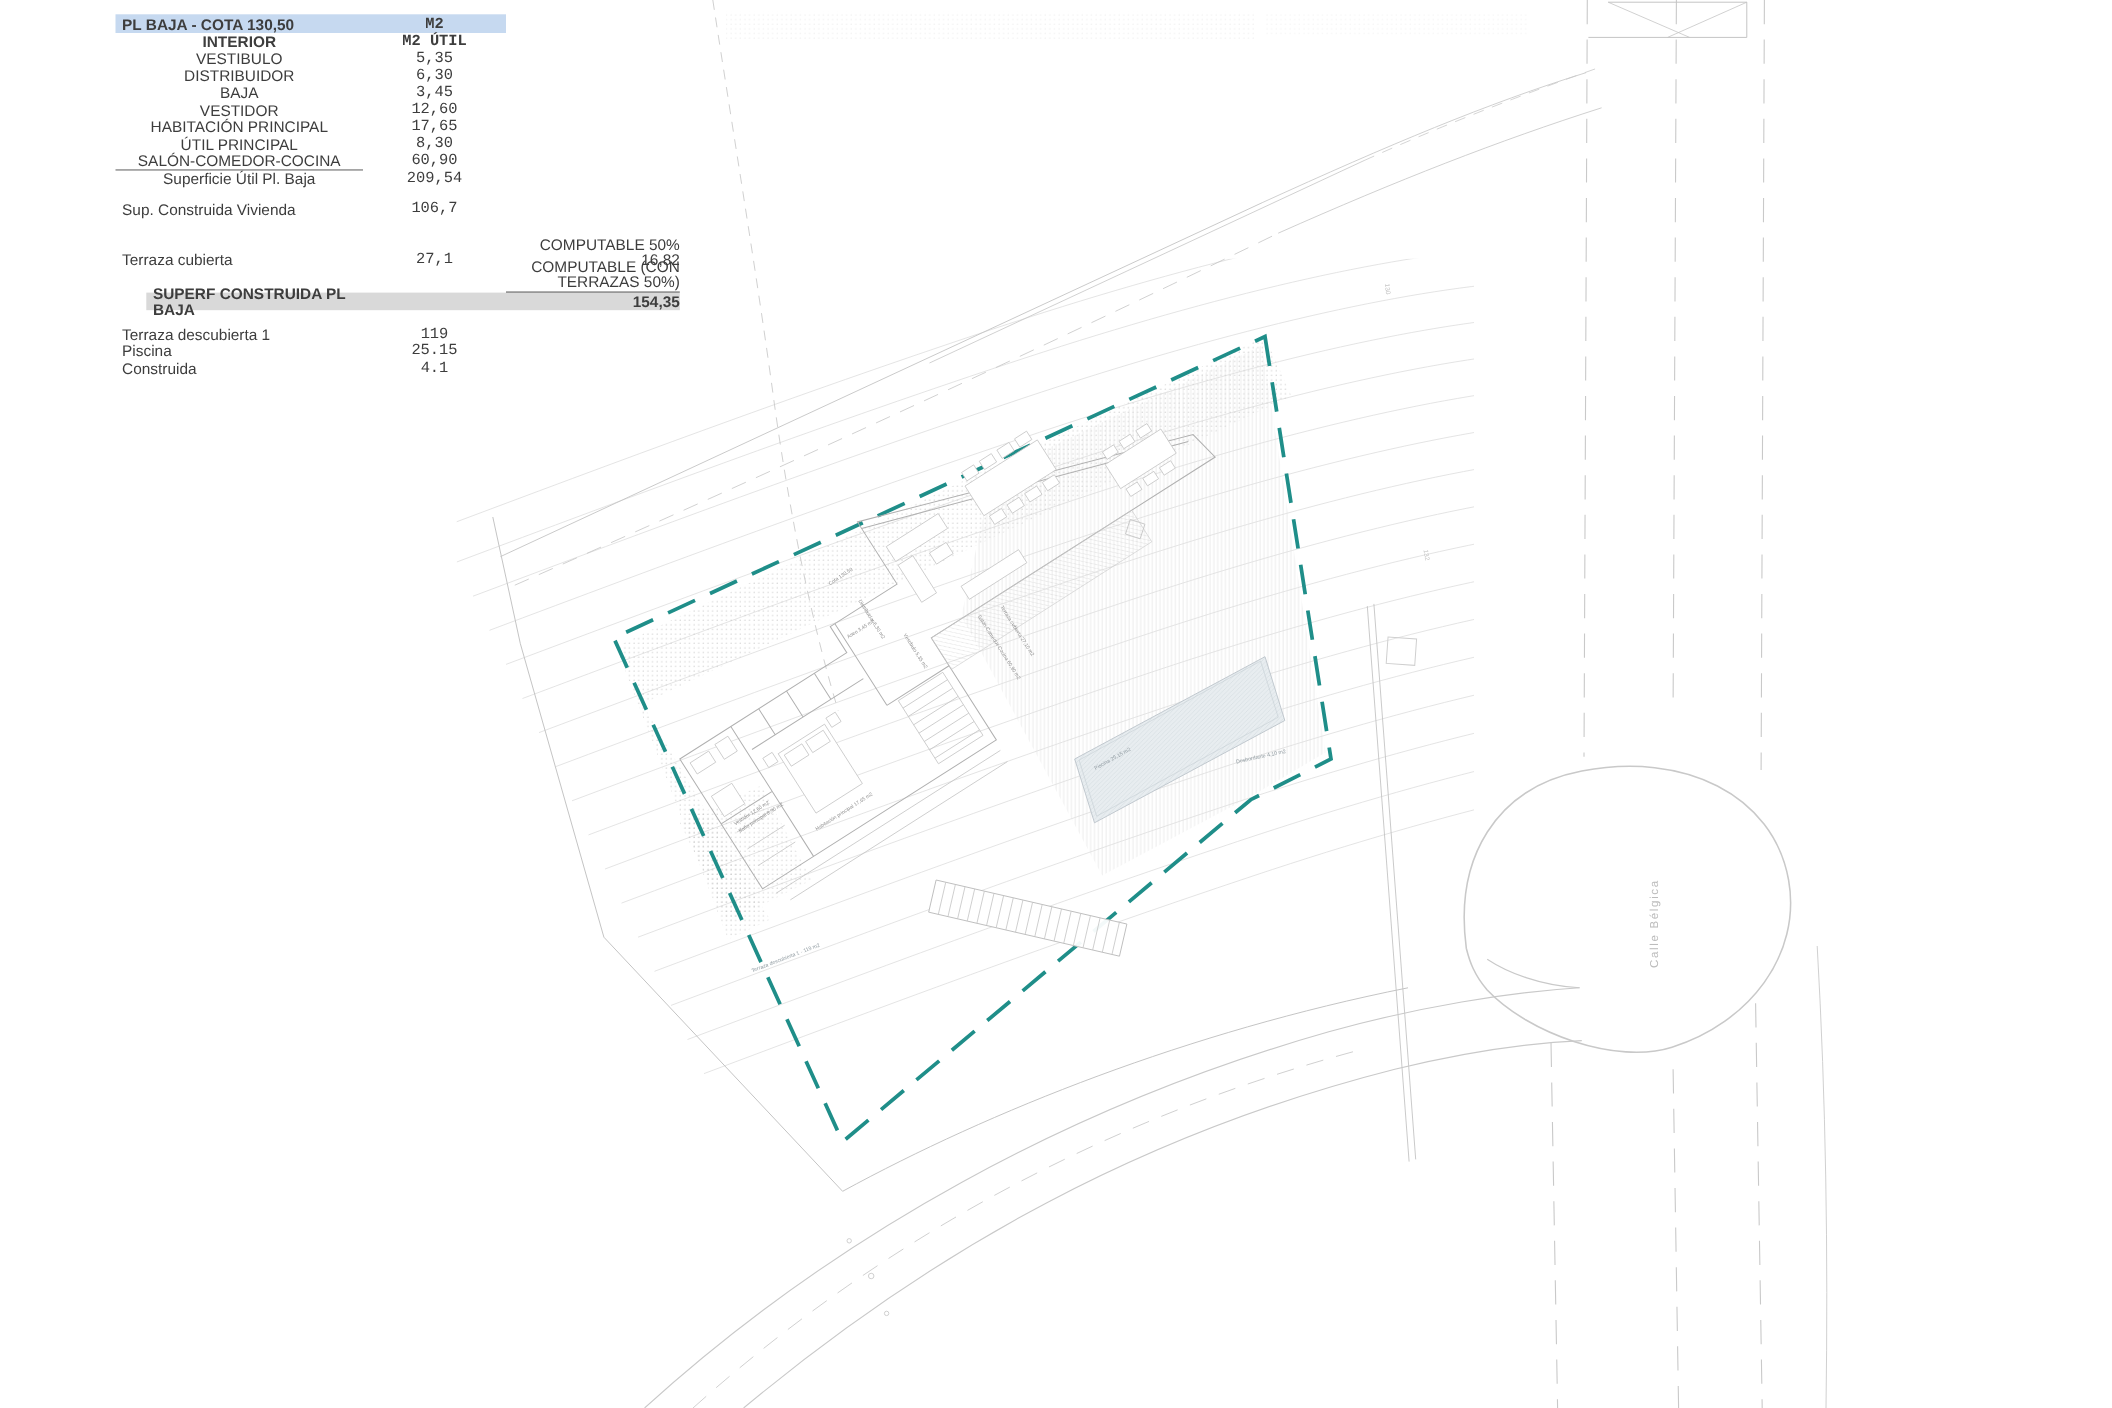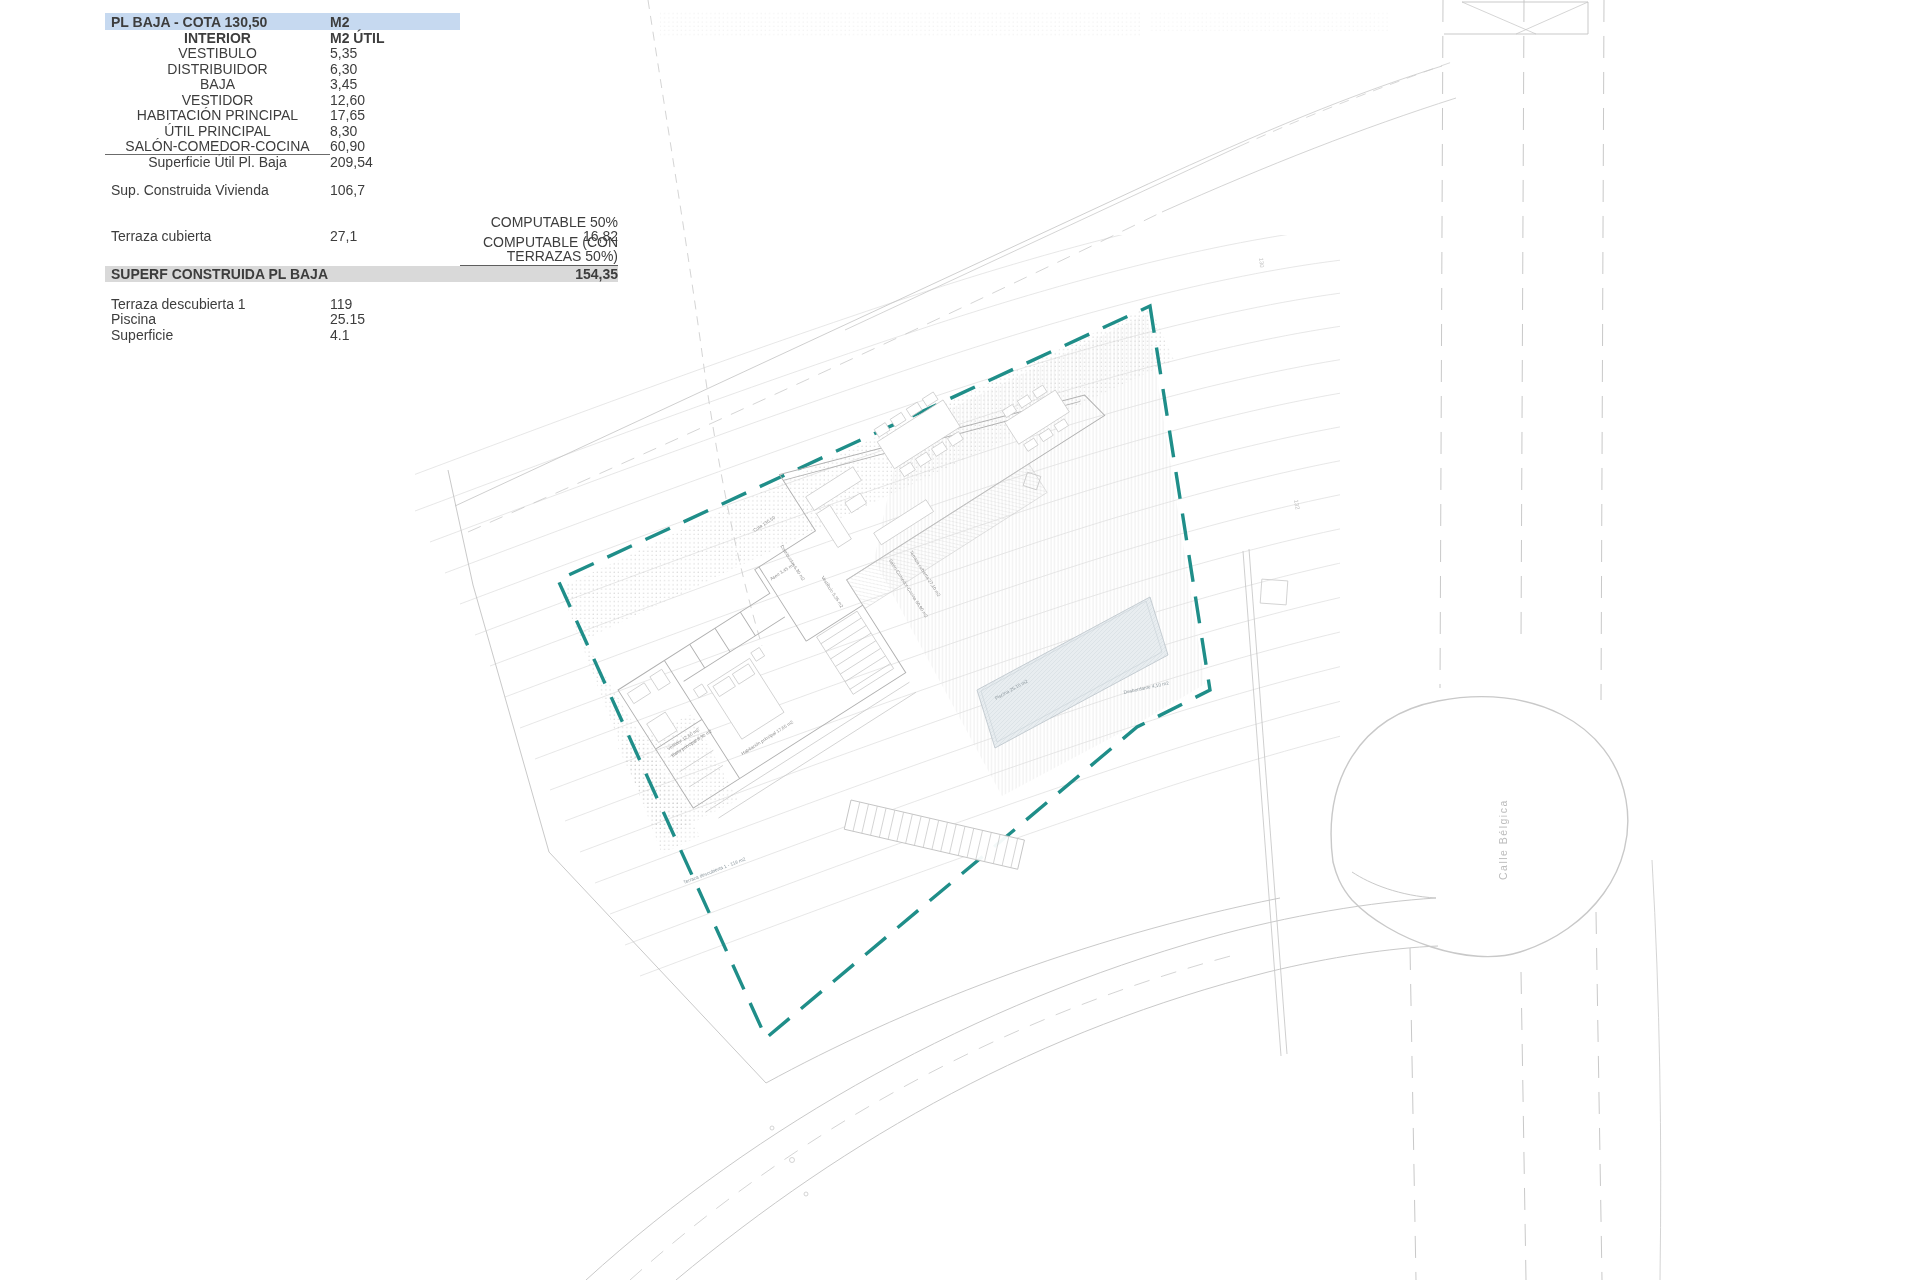--- a/index.html
+++ b/index.html
@@ -3,29 +3,29 @@
 <meta charset="utf-8">
 <style>
   html,body{margin:0;padding:0;background:#ffffff;width:1920px;height:1280px;overflow:hidden;}
   body{font-family:"Liberation Sans","DejaVu Sans",sans-serif;color:#3d3d3d;}
   .sheet{position:relative;width:1920px;height:1280px;background:#fff;}
   #plan-svg{position:absolute;left:0;top:0;}
   
   #area-table{position:absolute;left:105px;top:13px;width:513px;font-size:14px;line-height:1;}
   .trow{display:flex;align-items:center;height:15.5px;}
   .c1{width:225px;text-align:center;}
-  .c2{width:130px;}
+  .c2{width:130px;text-align:center;font-family:Liberation Mono, monospace;}
   .c3{width:158px;text-align:right;}
   .l{text-align:left;padding-left:6px;box-sizing:border-box;}
   .b{font-weight:bold;}
   .hdrband{display:flex;align-items:center;background:#c6d9f0;height:17px;width:355px;}
   .hdr{height:17px;}
   .subtot .c1{border-top:1.5px solid #6b6b6b;}
   .noteline .c3{border-bottom:1.5px solid #5e5e5e;padding-bottom:2px;}
-  .banner{background:#d9d9d9;height:16px;font-weight:bold;}
+  .banner{background:#d9d9d9;height:16px;font-weight:bold;margin-left:28px;}
   .gap13{height:13px;} .gap17{height:17px;} .gap9{height:9px;} .gap14{height:14px;}
   .h14{height:14px;}
   
   .contour{stroke:#dcdcdc;stroke-width:0.7;fill:none;}
   .parcel{stroke:#c3c3c3;fill:none;}
   .road{stroke:#c9c9c9;fill:none;}
   .wall{stroke:#b0b0b0;fill:none;stroke-width:0.9;}
   .furn{stroke:#c6c6c6;fill:#ffffff;stroke-width:0.7;}
   .furnl{stroke:#c6c6c6;fill:none;stroke-width:0.7;}
   .microlabel{font-family:"Liberation Sans",sans-serif;font-size:4.6px;fill:#8f8f8f;}
@@ -279,18 +279,18 @@
       <div class="trow gap14"></div>
       <div class="trow ">
         <div class="c1 l">Terraza descubierta 1</div>
         <div class="c2">119</div>
       </div>
       <div class="trow ">
         <div class="c1 l">Piscina</div>
         <div class="c2">25.15</div>
       </div>
       <div class="trow ">
-        <div class="c1 l">Superficie</div>
+        <div class="c1 l">Construida</div>
         <div class="c2">4.1</div>
       </div>
     </div>
 
 </div>
 
 </body></html>

